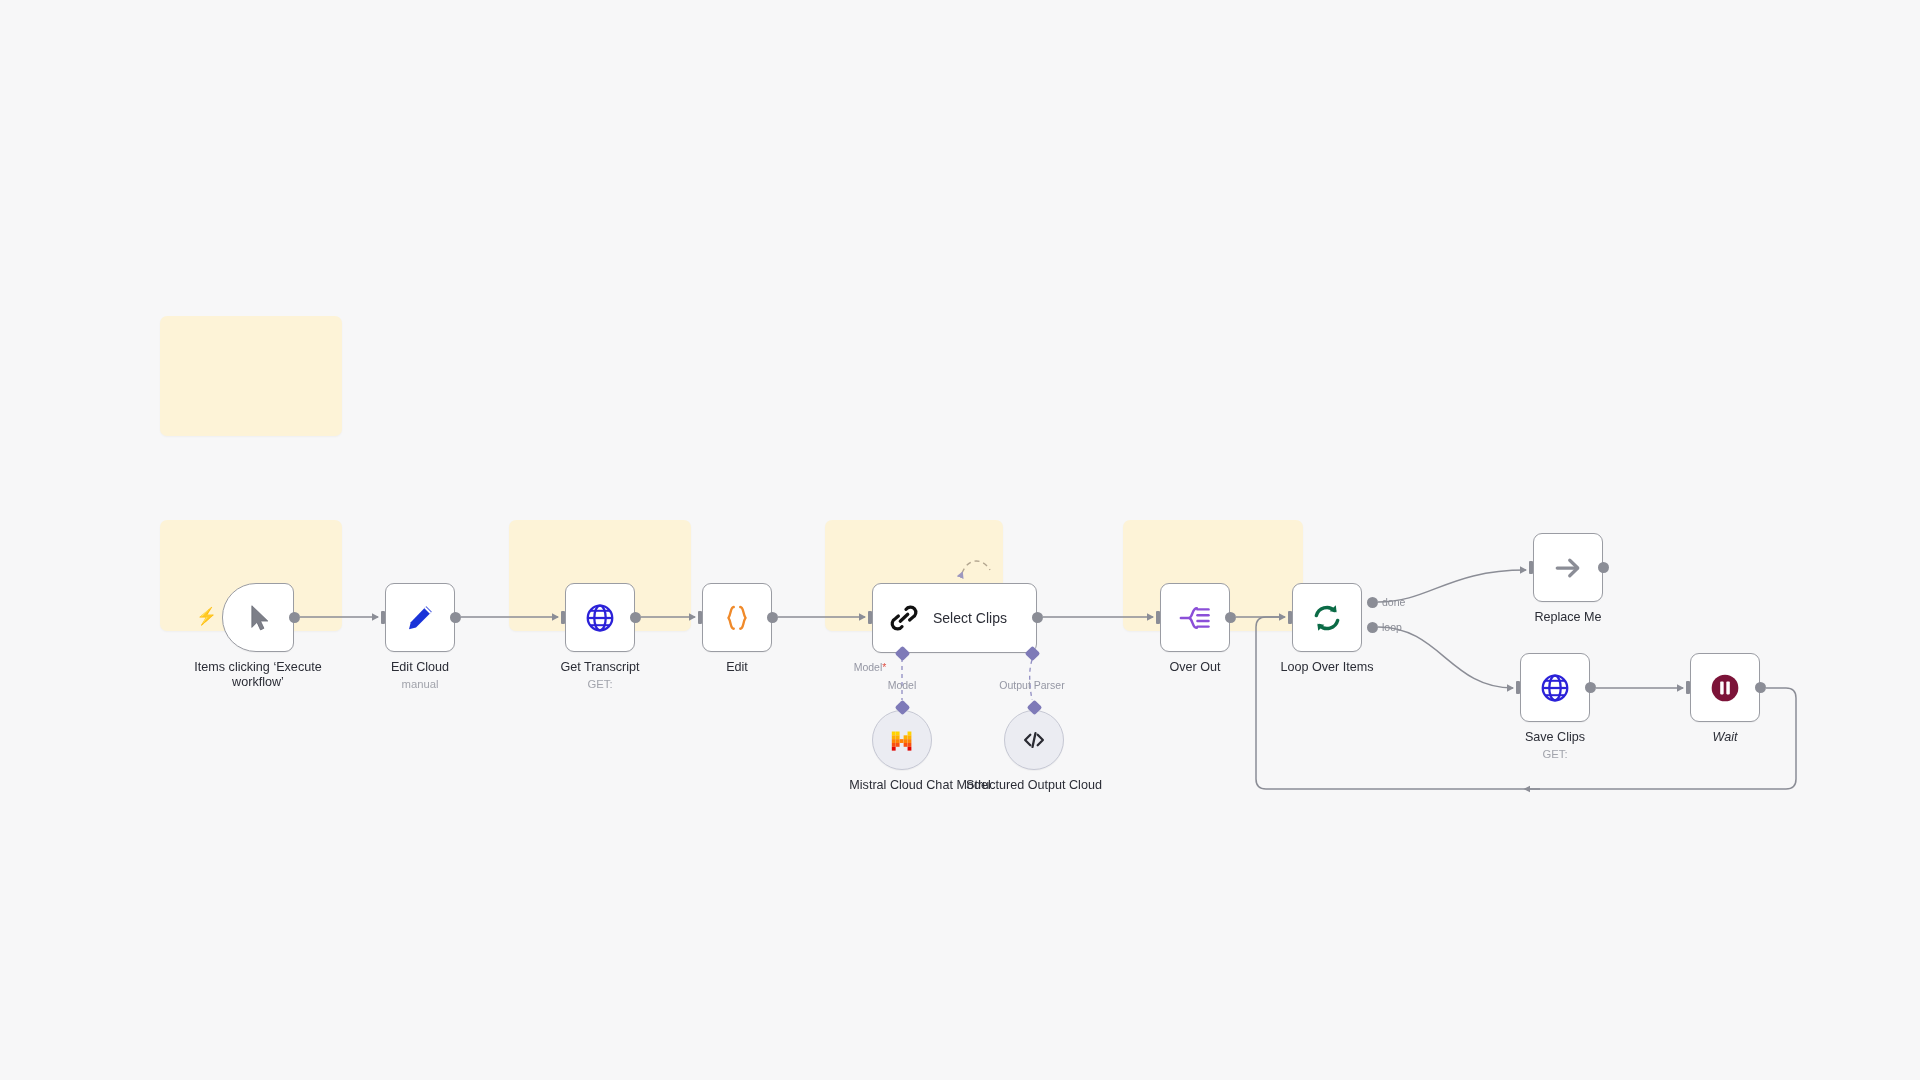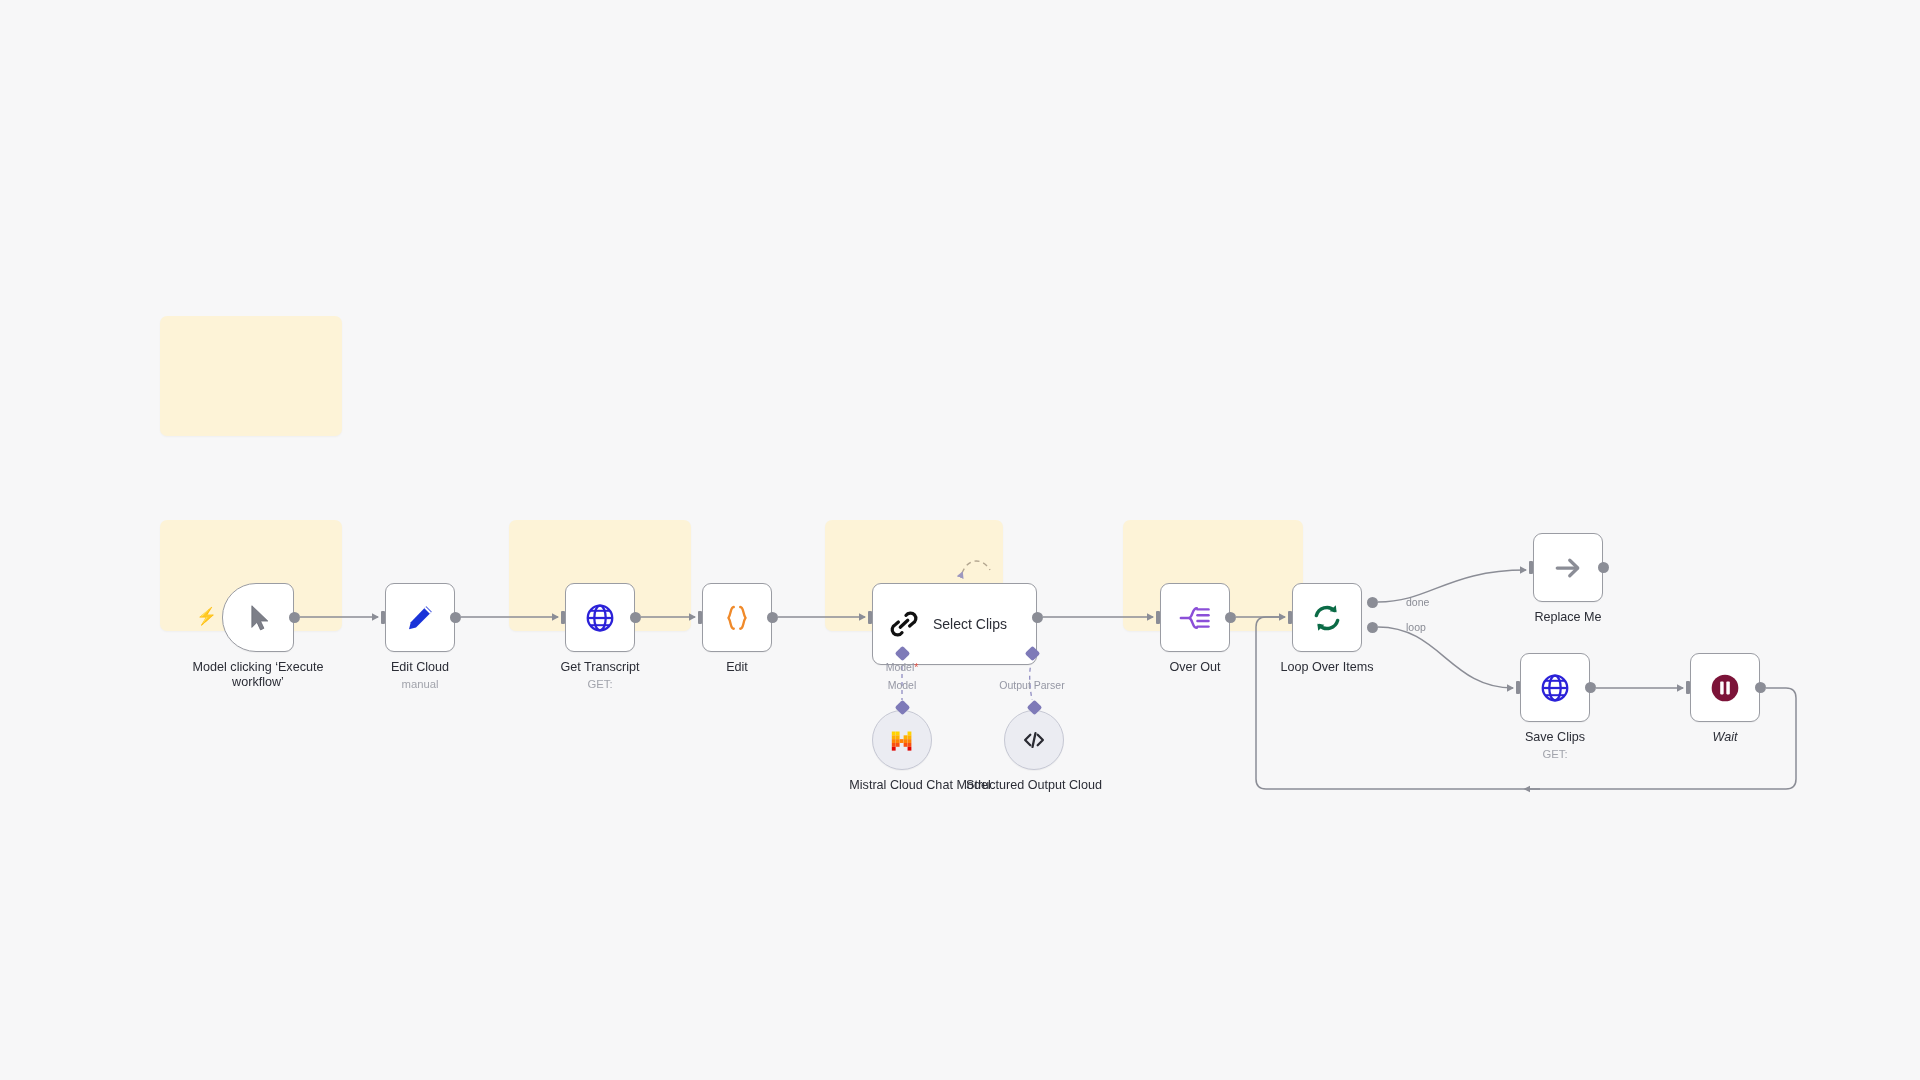--- a/index.html
+++ b/index.html
@@ -111,21 +111,20 @@
     transform: rotate(45deg);
     border-radius: 2px;
     z-index: 5;
   }
   .port-out-label {
     position: absolute;
     font-size: 10.5px;
     color: #8B8D96;
     white-space: nowrap;
     z-index: 5;
-    margin-left: 24px;
   }
   .conn-label {
     position: absolute;
     font-size: 10.5px;
     color: #9597A4;
     white-space: nowrap;
     text-align: center;
     z-index: 5;
   }
   .conn-label .req { color: #E0554A; }
@@ -199,21 +198,21 @@
     </g>
   </svg>
 
   <div class="node">
     <span class="bolt" style="left:196px; top:608px;">⚡</span>
     <div class="node-box trigger" style="left:222px; top:583px; width:72px; height:69px;">
       <svg class="icon" width="30" height="30" viewBox="0 0 24 24" style="margin-left:4px;">
         <path d="M5.5,2.2 L5.5,19.5 L9.6,15.4 L12.4,21.5 L15.1,20.2 L12.4,14.4 L18.2,14.4 Z" fill="#7D7F88" stroke="#6C6E78" stroke-width="0.7" stroke-linejoin="round"></path>
       </svg>
     </div>
-    <div class="node-label wrap" style="left:258px; top:660px;">Model clicking ‘Execute workflow’</div>
+    <div class="node-label wrap" style="left:258px; top:660px;">Items clicking ‘Execute workflow’</div>
   </div>
 
   <div class="node">
     <div class="node-box" style="left:385px; top:583px; width:70px; height:69px;">
       <svg class="icon" width="30" height="30" viewBox="0 0 24 24">
         <path d="M17.0,2.6 L21.4,7.0 L8.8,19.6 L3.2,21.0 L4.6,15.4 Z" fill="#1A33D8"></path>
         <path d="M16.0,3.6 L20.4,8.0" stroke="#FFFFFF" stroke-width="1.5"></path>
       </svg>
     </div>
     <div class="node-label" style="left:420px; top:660px;">Edit Cloud</div>
@@ -238,32 +237,32 @@
     <div class="node-box" style="left:702px; top:583px; width:70px; height:69px;">
       <svg class="icon" width="30" height="30" viewBox="0 0 24 24">
         <path d="M9.4,3.2 C6.6,3.4 7.4,8.6 5.2,11.9 C7.4,15.2 6.6,20.4 9.4,20.6" fill="none" stroke="#F08A2A" stroke-width="1.9" stroke-linecap="round"></path>
         <path d="M14.6,3.2 C17.4,3.4 16.6,8.6 18.8,11.9 C16.6,15.2 17.4,20.4 14.6,20.6" fill="none" stroke="#F08A2A" stroke-width="1.9" stroke-linecap="round"></path>
       </svg>
     </div>
     <div class="node-label" style="left:737px; top:660px;">Edit</div>
   </div>
 
   <div class="node">
-    <div class="node-box wide" style="left:872px; top:583px; width:165px; height:82px;">
+    <div class="node-box wide" style="left:872px; top:583px; width:165px; height:70px;">
       <svg class="icon" width="30" height="30" viewBox="0 0 24 24">
         <path d="M13.6,5.1 a4.3,4.3 0 1 1 5.4,6.3 l-2.5,2.2" fill="none" stroke="#111111" stroke-width="2.6" stroke-linecap="round"></path>
         <path d="M10.4,18.9 a4.3,4.3 0 1 1 -5.4,-6.3 l2.5,-2.2" fill="none" stroke="#111111" stroke-width="2.6" stroke-linecap="round"></path>
         <path d="M9.0,14.6 L15.0,9.0" fill="none" stroke="#111111" stroke-width="2.6" stroke-linecap="round"></path>
       </svg>
       <span class="node-title-inline">Select Clips</span>
     </div>
 
     <div class="port-diamond" style="left:897px; top:648px;"></div>
     <div class="port-diamond" style="left:1027px; top:648px;"></div>
-    <div class="conn-label" style="left:902px; top:661px; transform:translateX(-50%);">
+    <div class="conn-label" style="left:870px; top:661px; transform:translateX(-50%);">
       <span>Model</span><span class="req">*</span>
     </div>
     <div class="conn-label" style="left:902px; top:679px; transform:translateX(-50%);">Model</div>
     <div class="conn-label" style="left:1032px; top:679px; transform:translateX(-50%);">Output Parser</div>
   </div>
 
   <div class="node">
     <div class="port-diamond" style="left:897px; top:702px;"></div>
     <div class="node-box round" style="left:872px; top:710px; width:60px; height:60px;">
       <svg class="icon" width="27" height="27" viewBox="0 0 24 24">

